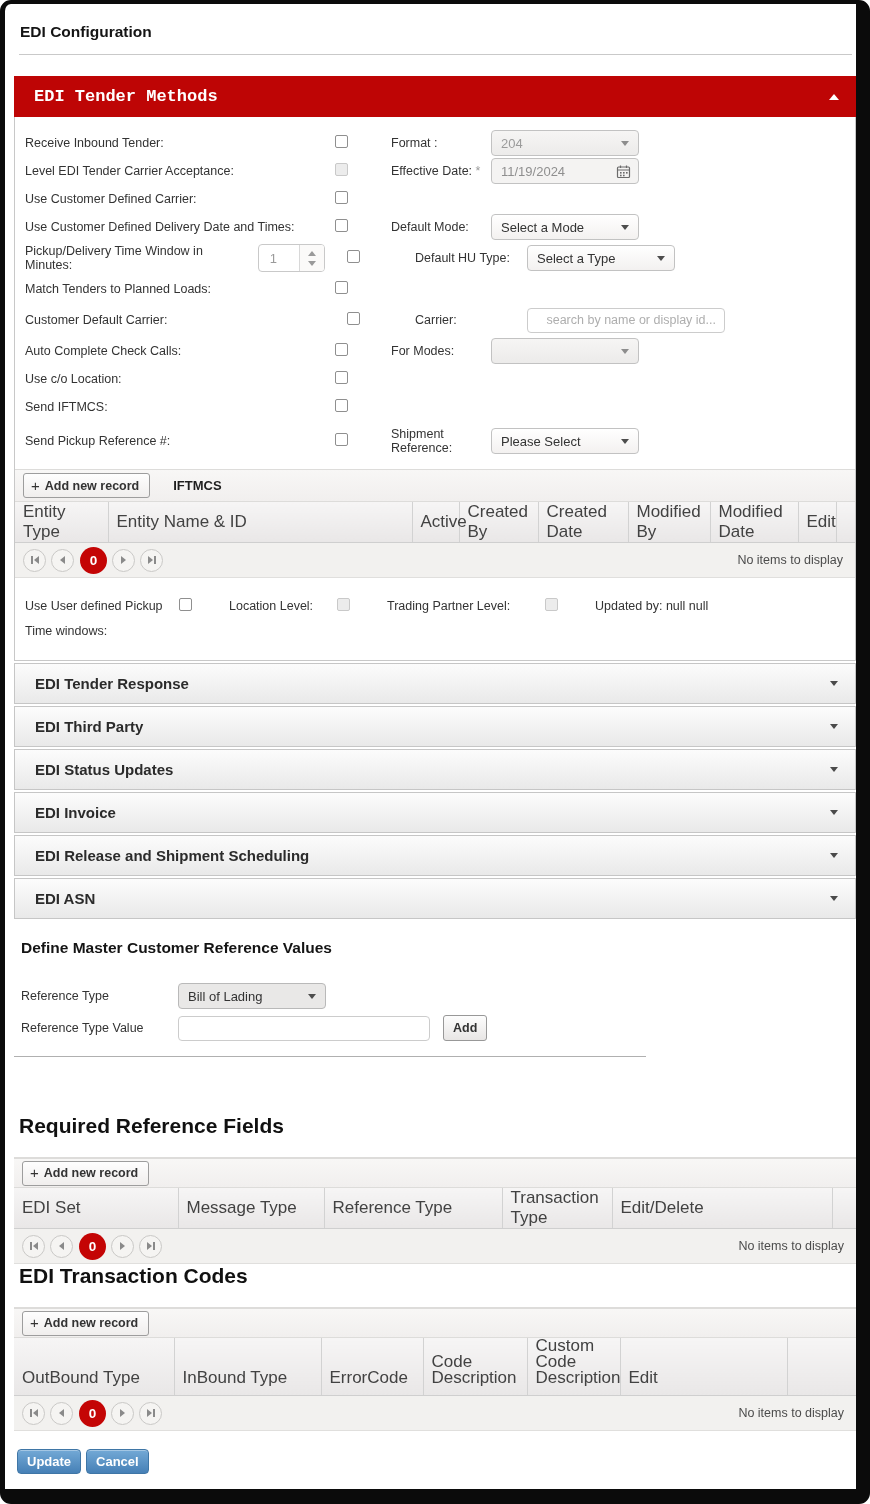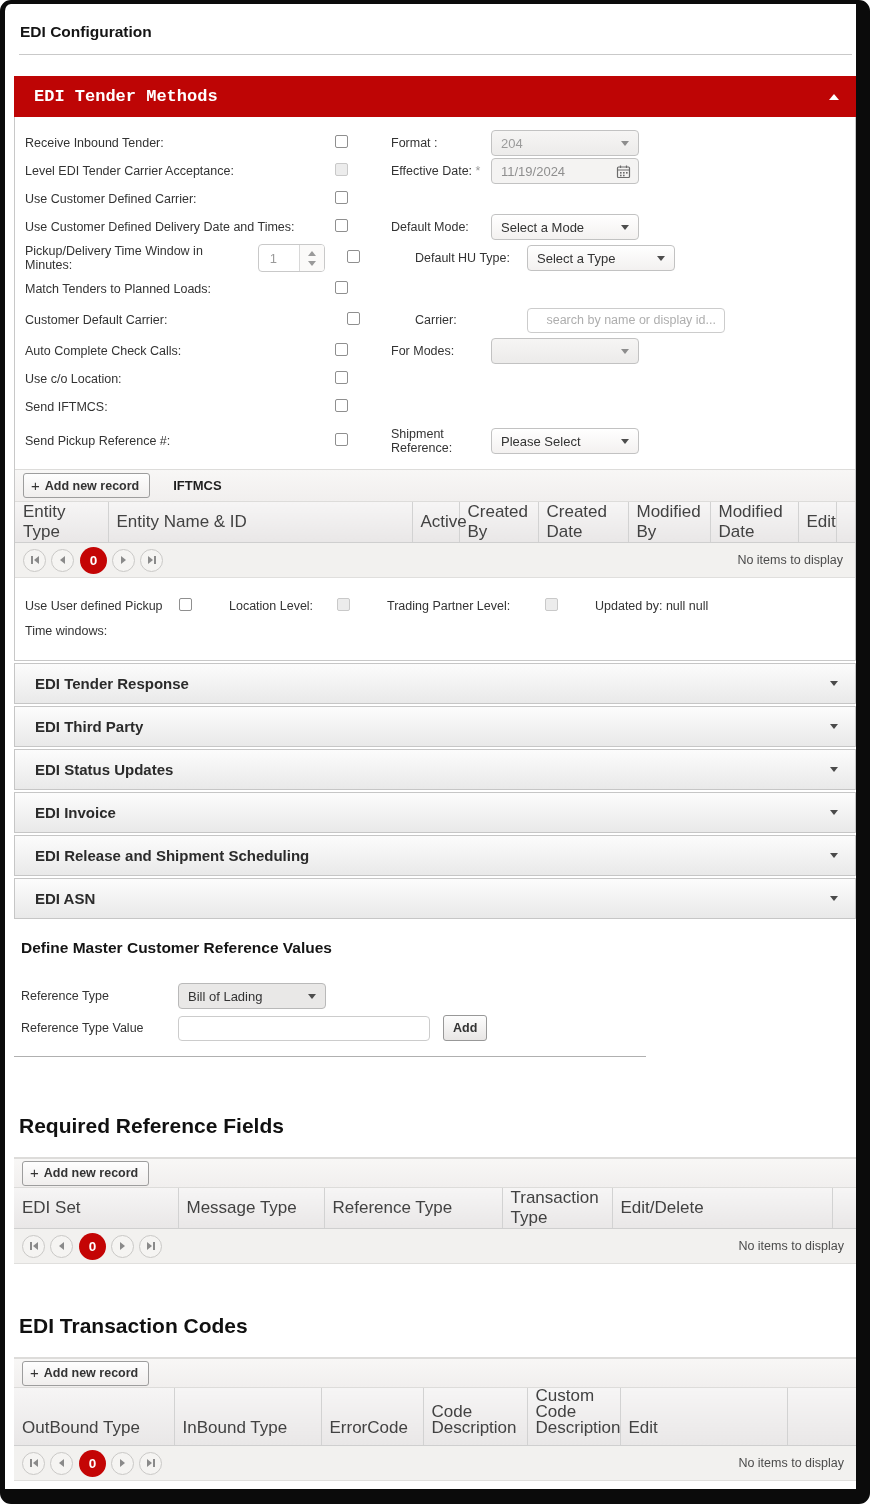--- a/index.html
+++ b/index.html
@@ -92,21 +92,21 @@
   .mrow1 { margin-top:26px; }
   .mrow2 { margin-top:6px; }
   .mlabel { width:157px; }
   .ref-input { width:252px; }
   .add-small { margin-left:13px; height:26px; border:1px solid #989898; border-radius:3px; background:linear-gradient(#fdfdfd,#e8e6e5); font-size:12.5px; font-weight:bold; color:#333; padding:0 9px; font-family:"Liberation Sans",sans-serif; cursor:pointer; }
   .master-rule { border:0; border-top:1px solid #b0b0b0; width:632px; margin:15px 0 0 -7px; }
 
   
   .big-h { font-size:21px; font-weight:bold; color:#111; margin-left:5px; }
   .h-required { margin-top:57px; }
-  .h-codes { margin-top:50px; }
+  .h-codes { }
   .sec { width:842px; margin-top:19px; border-top:1px solid #dddcda; }
 
   
   .footer { display:flex; gap:5px; margin:18px 0 0 3px; }
   .btn-blue { height:25px; padding:0 9px; border:1px solid #3f76a6; border-radius:4px; background:linear-gradient(#73a9d6,#4680b6); color:#fff; font-size:13px; font-weight:bold; font-family:"Liberation Sans",sans-serif; box-shadow:inset 0 1px 0 rgba(255,255,255,.35); cursor:pointer; }
 </style>
 </head>
 <body>
 
 <div class="frame">

